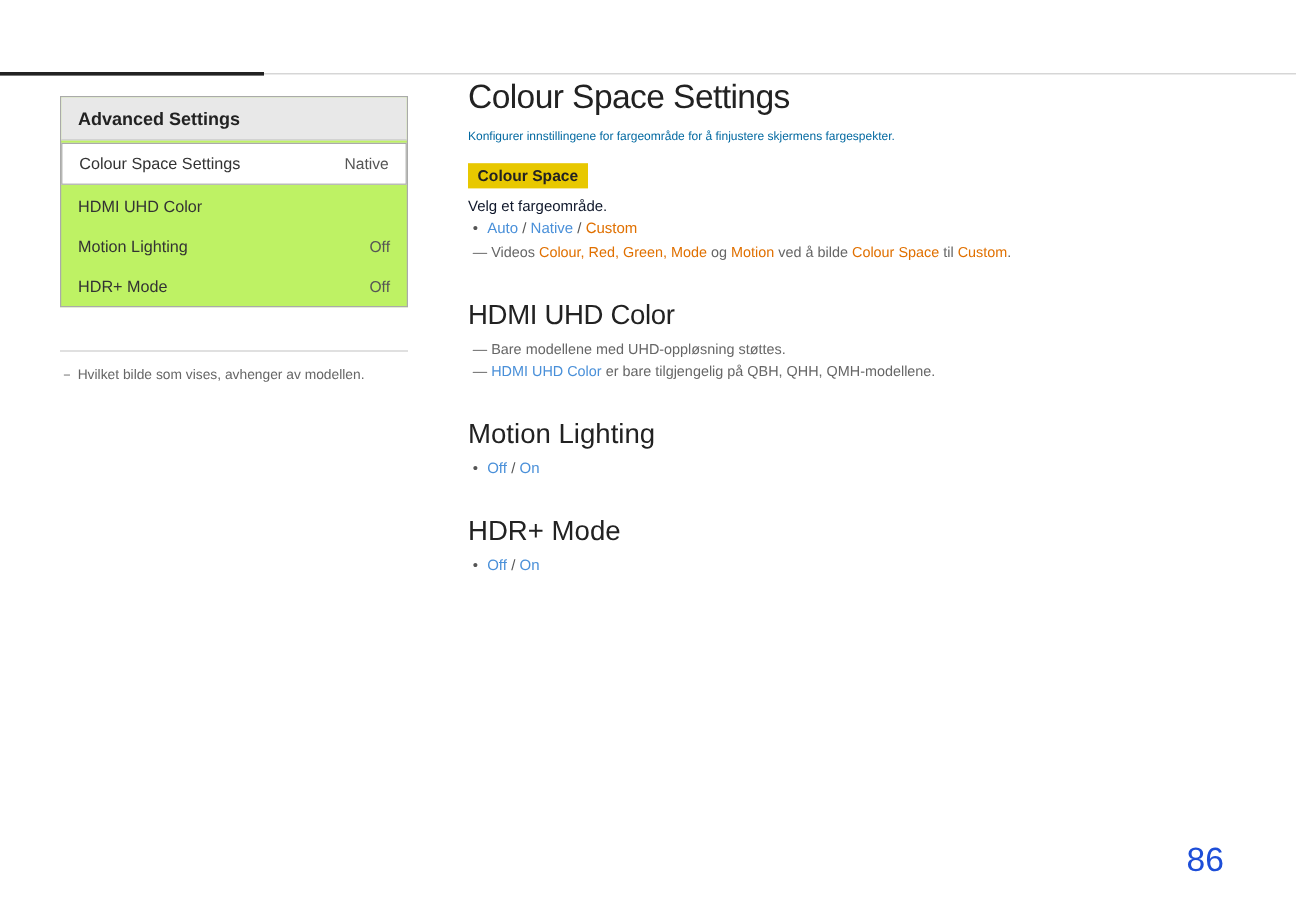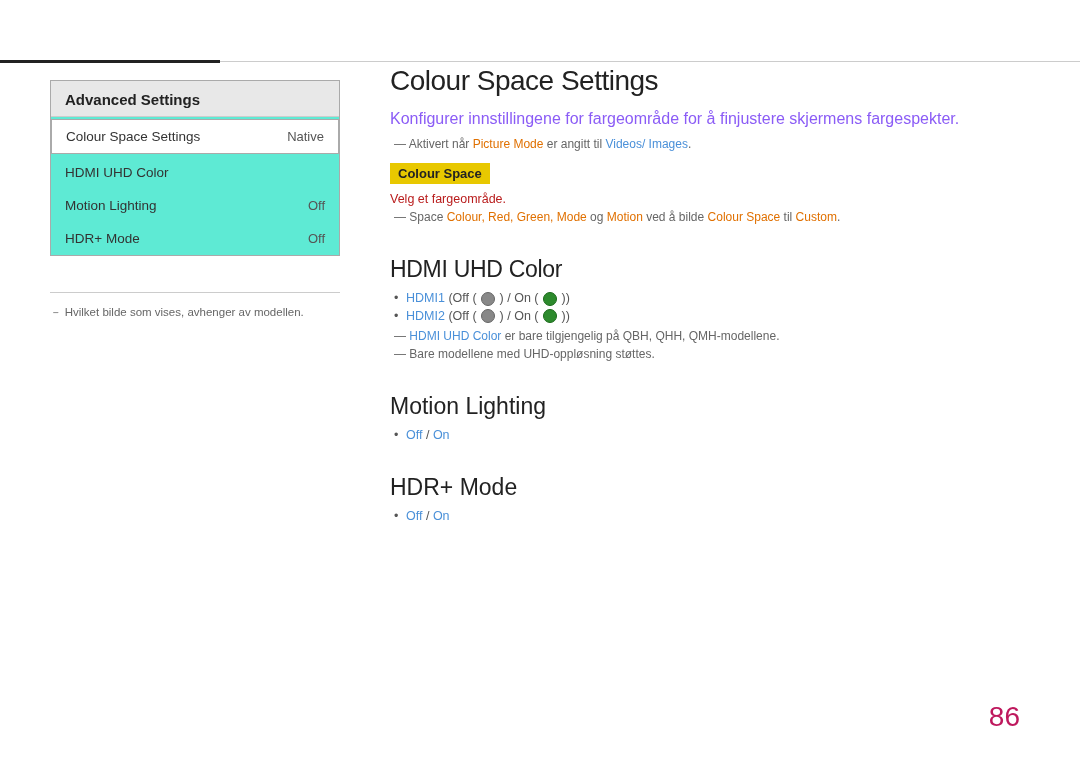--- a/index.html
+++ b/index.html
@@ -35,21 +35,21 @@
 
     .left-panel {
       position: absolute;
       top: 80px;
       left: 50px;
       width: 290px;
     }
 
     .advanced-settings-box {
       border: 1px solid #aaa;
-      background: #5eead4;
+      background: #bef264;
     }
 
     .advanced-settings-title {
       padding: 10px 14px 8px 14px;
       font-size: 15px;
       font-weight: 600;
       color: #222;
       background: #e8e8e8;
       border-bottom: 1px solid #ccc;
     }
@@ -106,22 +106,22 @@
 
     .section-title {
       font-size: 28px;
       font-weight: 300;
       color: #222;
       margin-bottom: 10px;
       letter-spacing: -0.5px;
     }
 
     .section-desc {
-      font-size: 16px;
-      color: #8b5cf6;
+      font-size: 10px;
+      color: #0369a1;
       margin-bottom: 6px;
       line-height: 1.5;
     }
 
     .note-line {
       font-size: 12px;
       color: #666;
       margin-bottom: 4px;
       padding-left: 4px;
     }
@@ -136,21 +136,21 @@
       background: #e8c800;
       color: #222;
       font-size: 13px;
       font-weight: 600;
       padding: 3px 8px;
       margin: 8px 0;
     }
 
     .sub-desc {
       font-size: 12.5px;
-      color: #b91c1c;
+      color: #0f172a;
       margin-bottom: 4px;
     }
 
     .bullet-list {
       list-style: none;
       padding-left: 16px;
       margin-bottom: 6px;
     }
 
     .bullet-list li {
@@ -202,21 +202,21 @@
       font-weight: 400;
       color: #222;
       margin-bottom: 8px;
     }
 
     .page-number {
       position: absolute;
       bottom: 30px;
       right: 60px;
       font-size: 28px;
-      color: #be185d;
+      color: #1d4ed8;
       font-weight: 300;
     }
   </style>
 </head>
 <body>
 
 <div class="top-bar">
   <div class="top-bar-dark"></div>
   <div class="top-bar-light"></div>
 </div>
@@ -246,56 +246,44 @@
   </div>
 
   <div class="footnote">Hvilket bilde som vises, avhenger av modellen.</div>
 </div>
 
 <div class="right-panel">
 
   <div class="section">
     <div class="section-title">Colour Space Settings</div>
     <div class="section-desc">Konfigurer innstillingene for fargeområde for å finjustere skjermens fargespekter.</div>
-    <div class="note-line">
-      <span>Aktivert når </span><span class="link-orange">Picture Mode</span><span> er angitt til </span><span class="link-blue">Videos/ Images</span><span>.</span>
-    </div>
 
     <div class="highlight-box">Colour Space</div>
 
     <div class="sub-desc">Velg et fargeområde.</div>
-    <div class="note-line">
-      <span>Space </span><span class="link-orange">Colour, Red, Green, Mode</span><span> og </span><span class="link-orange">Motion</span><span> ved å bilde </span><span class="link-orange">Colour Space</span><span> til </span><span class="link-orange">Custom</span><span>.</span>
-    </div>
-  </div>
-
-  <div class="section">
-    <div class="hdmi-section-title">HDMI UHD Color</div>
     <ul class="bullet-list">
       <li>
-        <span class="link-blue">HDMI1</span>
-        <span> (Off (</span>
-        <span class="inline-circle circle-gray"></span>
-        <span>) / On (</span>
-        <span class="inline-circle circle-green"></span>
-        <span>))</span>
-      </li>
-      <li>
-        <span class="link-blue">HDMI2</span>
-        <span> (Off (</span>
-        <span class="inline-circle circle-gray"></span>
-        <span>) / On (</span>
-        <span class="inline-circle circle-green"></span>
-        <span>))</span>
+        <span class="link-blue">Auto</span>
+        <span> / </span>
+        <span class="link-blue">Native</span>
+        <span> / </span>
+        <span class="link-orange">Custom</span>
       </li>
     </ul>
     <div class="note-line">
+      <span>Videos </span><span class="link-orange">Colour, Red, Green, Mode</span><span> og </span><span class="link-orange">Motion</span><span> ved å bilde </span><span class="link-orange">Colour Space</span><span> til </span><span class="link-orange">Custom</span><span>.</span>
+    </div>
+  </div>
+
+  <div class="section">
+    <div class="hdmi-section-title">HDMI UHD Color</div>
+    <div class="note-line">Bare modellene med UHD-oppløsning støttes.</div>
+    <div class="note-line">
       <span class="link-blue">HDMI UHD Color</span><span> er bare tilgjengelig på QBH, QHH, QMH-modellene.</span>
     </div>
-    <div class="note-line">Bare modellene med UHD-oppløsning støttes.</div>
   </div>
 
   <div class="section">
     <div class="motion-title">Motion Lighting</div>
     <ul class="bullet-list">
       <li>
         <span class="link-blue">Off</span>
         <span> / </span>
         <span class="link-blue">On</span>
       </li>

